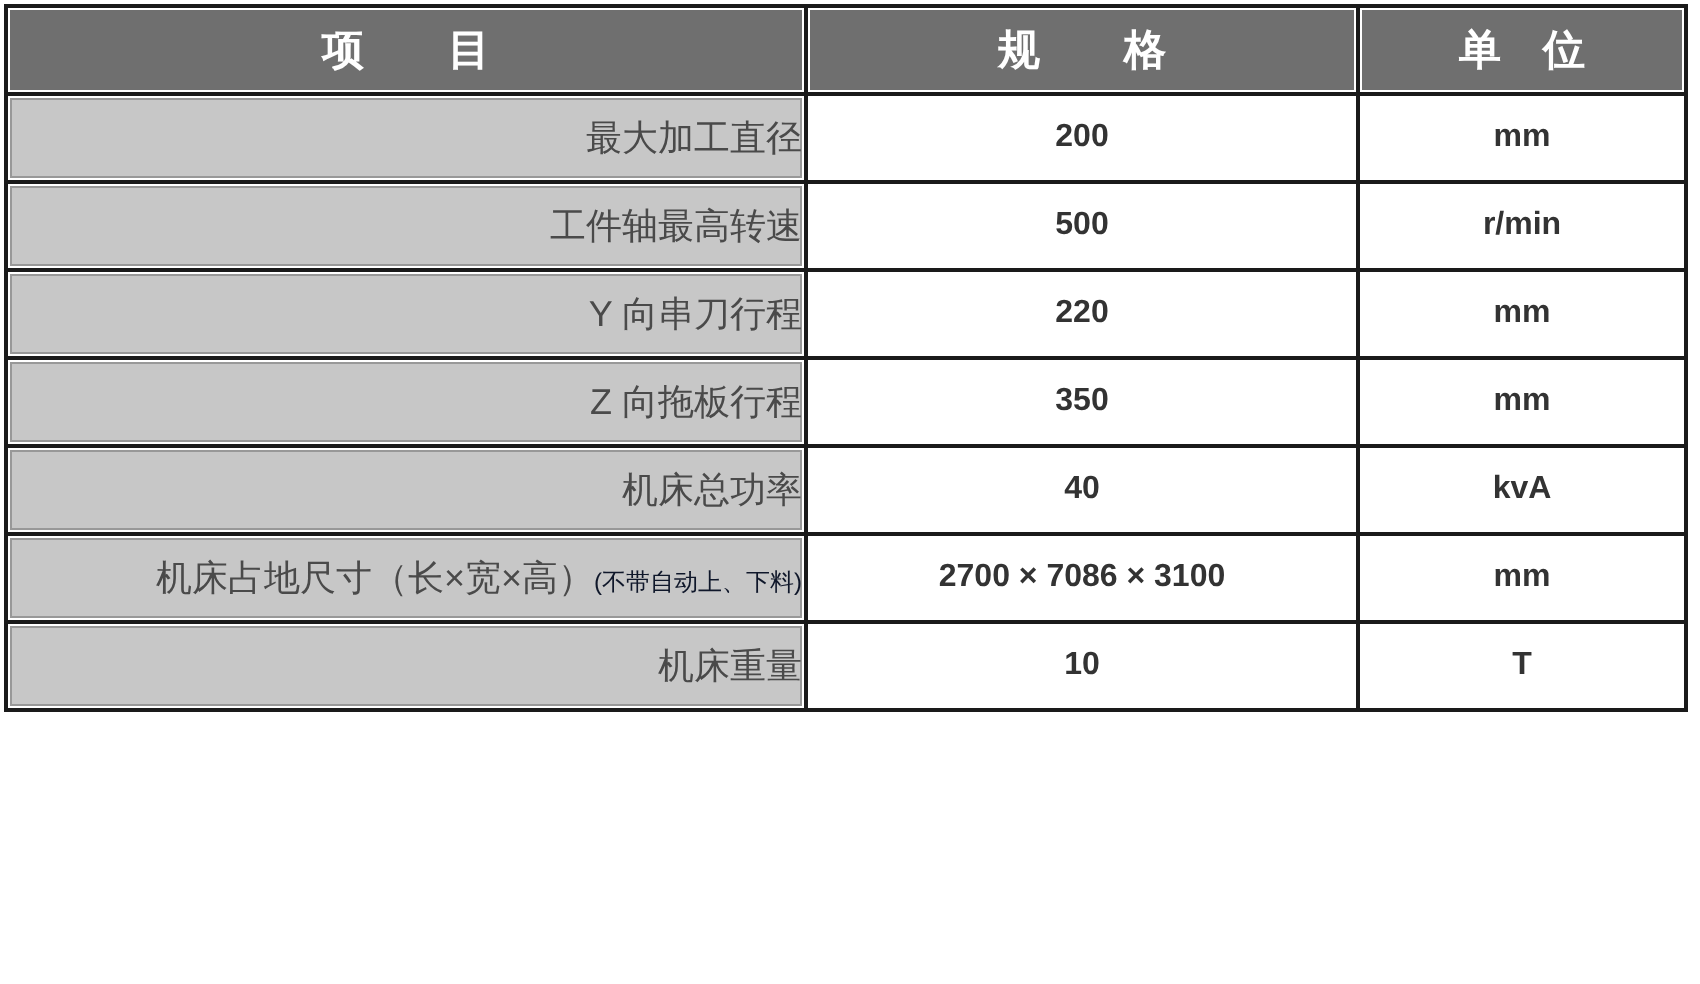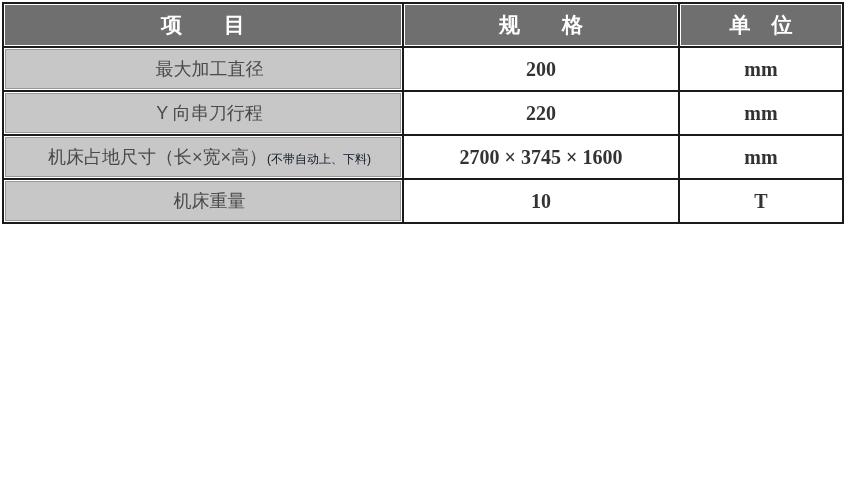--- a/index.html
+++ b/index.html
@@ -37,34 +37,34 @@
     height: 40px;
     text-align: center;
     vertical-align: middle;
   }
   td.label-cell {
     background: #c7c7c7;
     box-shadow: inset 0 0 0 1px #989898;  
     color: #4a4a4a;
     font-size: 18px;
     height: 40px;
-    text-align: center;
+    text-align: right;
     vertical-align: middle;
     padding-left: 13px;
   }
   td.label-cell .note {
     font-size: 12px;
     color: #0f172a;
   }
   td.value-cell, td.unit-cell {
     background: #ffffff;
     color: #333333;
-    font-family: Liberation Serif, serif;
+    font-family: Liberation Sans, sans-serif;
     font-weight: bold;
-    font-size: 20px;
+    font-size: 16px;
     height: 40px;
     text-align: center;
     vertical-align: middle;
   }
 </style>
 </head>
 <body>
 
 <table class="specs">
   <colgroup>
@@ -79,27 +79,42 @@
       <th class="hdr">单　位</th>
     </tr>
   </thead>
   <tbody>
     <tr>
       <td class="label-cell"><span>最大加工直径</span><span class="note"></span></td>
       <td class="value-cell">200</td>
       <td class="unit-cell">mm</td>
     </tr>
     <tr>
+      <td class="label-cell"><span>工件轴最高转速</span><span class="note"></span></td>
+      <td class="value-cell">500</td>
+      <td class="unit-cell">r/min</td>
+    </tr>
+    <tr>
       <td class="label-cell"><span>Y 向串刀行程</span><span class="note"></span></td>
       <td class="value-cell">220</td>
       <td class="unit-cell">mm</td>
     </tr>
     <tr>
+      <td class="label-cell"><span>Z 向拖板行程</span><span class="note"></span></td>
+      <td class="value-cell">350</td>
+      <td class="unit-cell">mm</td>
+    </tr>
+    <tr>
+      <td class="label-cell"><span>机床总功率</span><span class="note"></span></td>
+      <td class="value-cell">40</td>
+      <td class="unit-cell">kvA</td>
+    </tr>
+    <tr>
       <td class="label-cell"><span>机床占地尺寸（长×宽×高）</span><span class="note">(不带自动上、下料)</span></td>
-      <td class="value-cell">2700 × 3745 × 1600</td>
+      <td class="value-cell">2700 × 7086 × 3100</td>
       <td class="unit-cell">mm</td>
     </tr>
     <tr>
       <td class="label-cell"><span>机床重量</span><span class="note"></span></td>
       <td class="value-cell">10</td>
       <td class="unit-cell">T</td>
     </tr>
   </tbody>
 </table>
 

